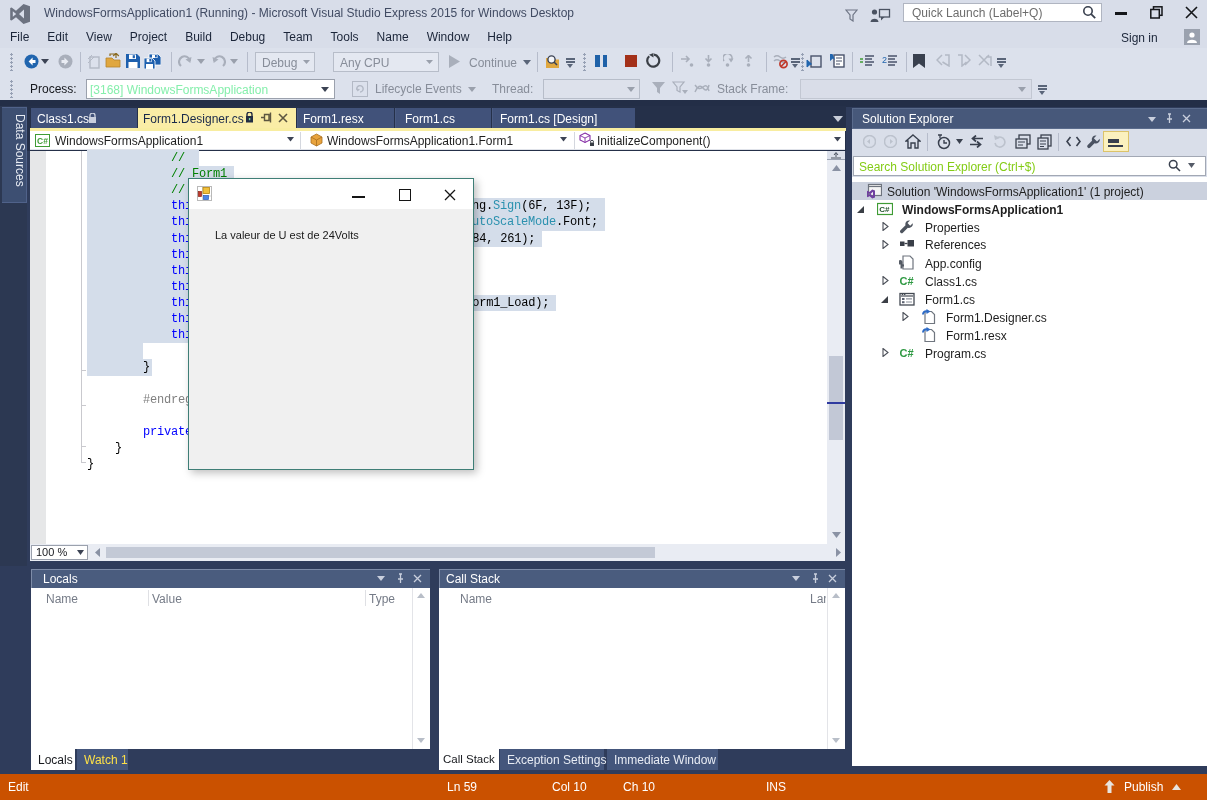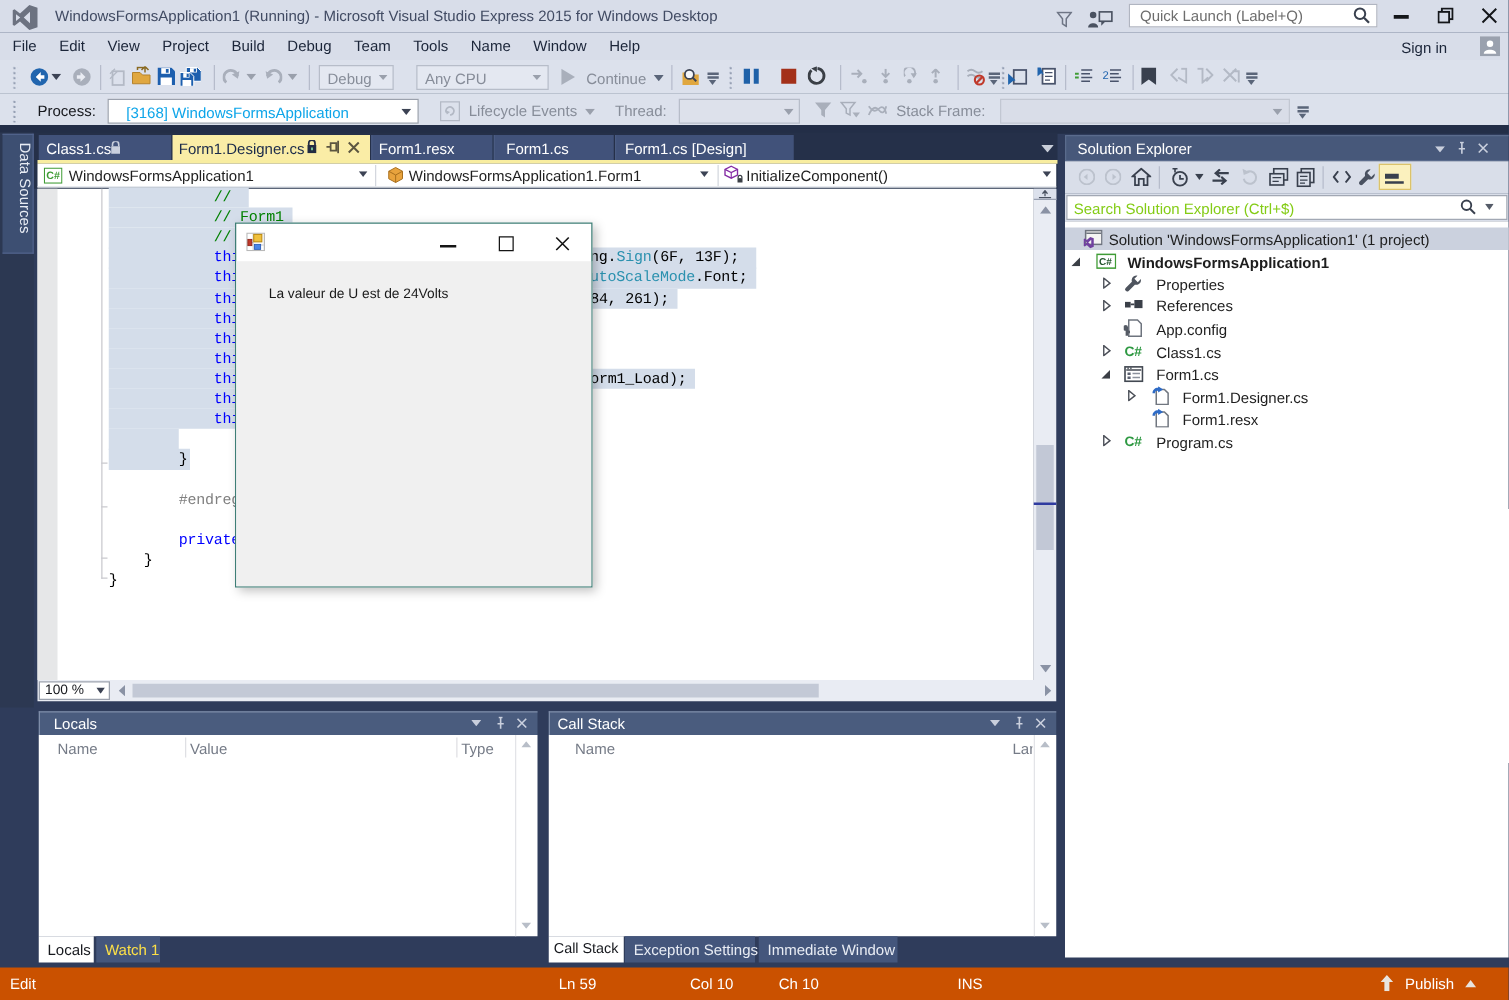--- a/index.html
+++ b/index.html
@@ -231,21 +231,21 @@
     <path d="M1 1 L11 11 M11 1 L1 11 M8 3 H13 V12" fill="none" stroke="#b3b9c5" stroke-width="1.5"></path>
   </svg>
 <div class="ovf" style="left:997px;top:58px">
     <i style="top:0"></i>
     <i style="top:3px"></i>
     <u style="top:6px"></u>
   </div>
 <div class="grip" style="left:10px;top:80px"></div>
 <div class="a" style="left:30px;top:82px;color:#16181d">Process:</div>
 <div class="a" style="left:86px;top:79px;width:249px;height:20px;background:#fff;border:1px solid #9ba1ad"></div>
-<div class="a" style="left:101px;top:83px;color:#0ea5e9;width:222px;overflow:hidden;white-space:nowrap">[3168] WindowsFormsApplication</div>
+<div class="a" style="left:90px;top:83px;color:#86efac;width:222px;overflow:hidden;white-space:nowrap">[3168] WindowsFormsApplication</div>
 <svg class="ic" style="left:321px;top:87px" width="8" height="5" viewBox="0 0 8 5">
     <path d="M0 0 H8 L4 5 Z" fill="#3c4354"></path>
   </svg>
 <div class="a" style="left:352px;top:81px;width:16px;height:16px;border:1px solid #b3b9c5"></div>
 <svg class="ic" style="left:355px;top:84px" width="10" height="10" viewBox="0 0 10 10">
     <path d="M2 6 A3.2 3.2 0 1 1 5 8" fill="none" stroke="#b3b9c5" stroke-width="1.4"></path>
     <path d="M1 4 L2.5 7.5 L5 5.5" fill="#b3b9c5"></path>
   </svg>
 <div class="a" style="left:375px;top:82px;color:#878d99">Lifecycle Events</div>
 <svg class="ic" style="left:468px;top:87px" width="8" height="5" viewBox="0 0 8 5">

